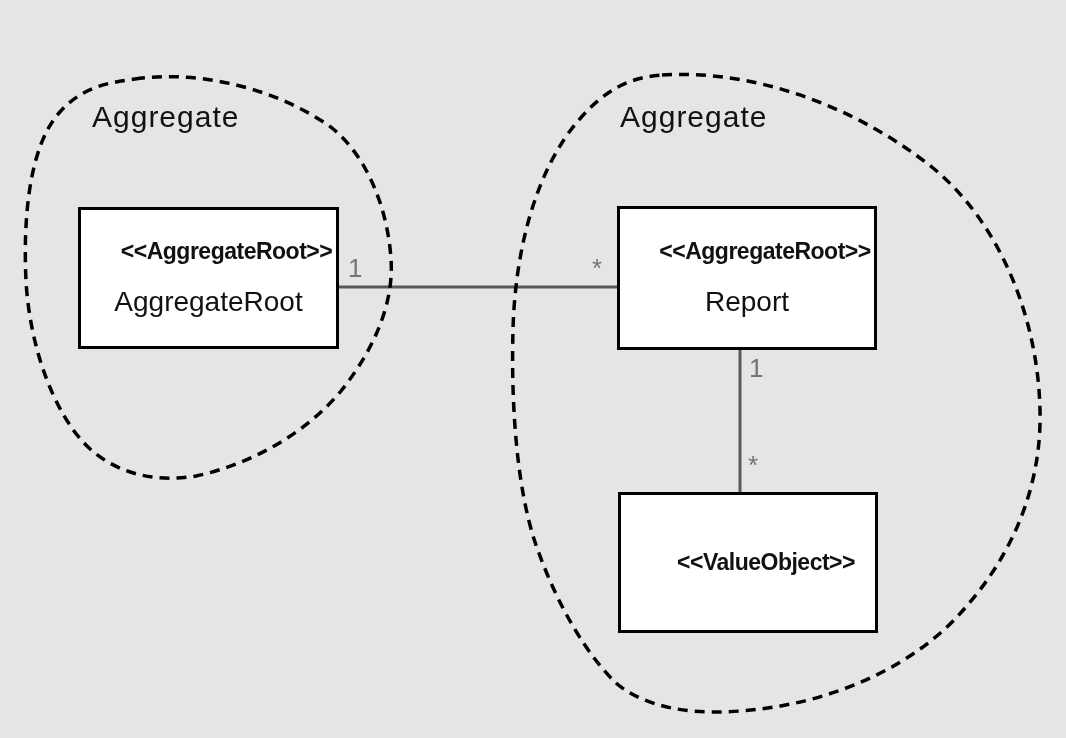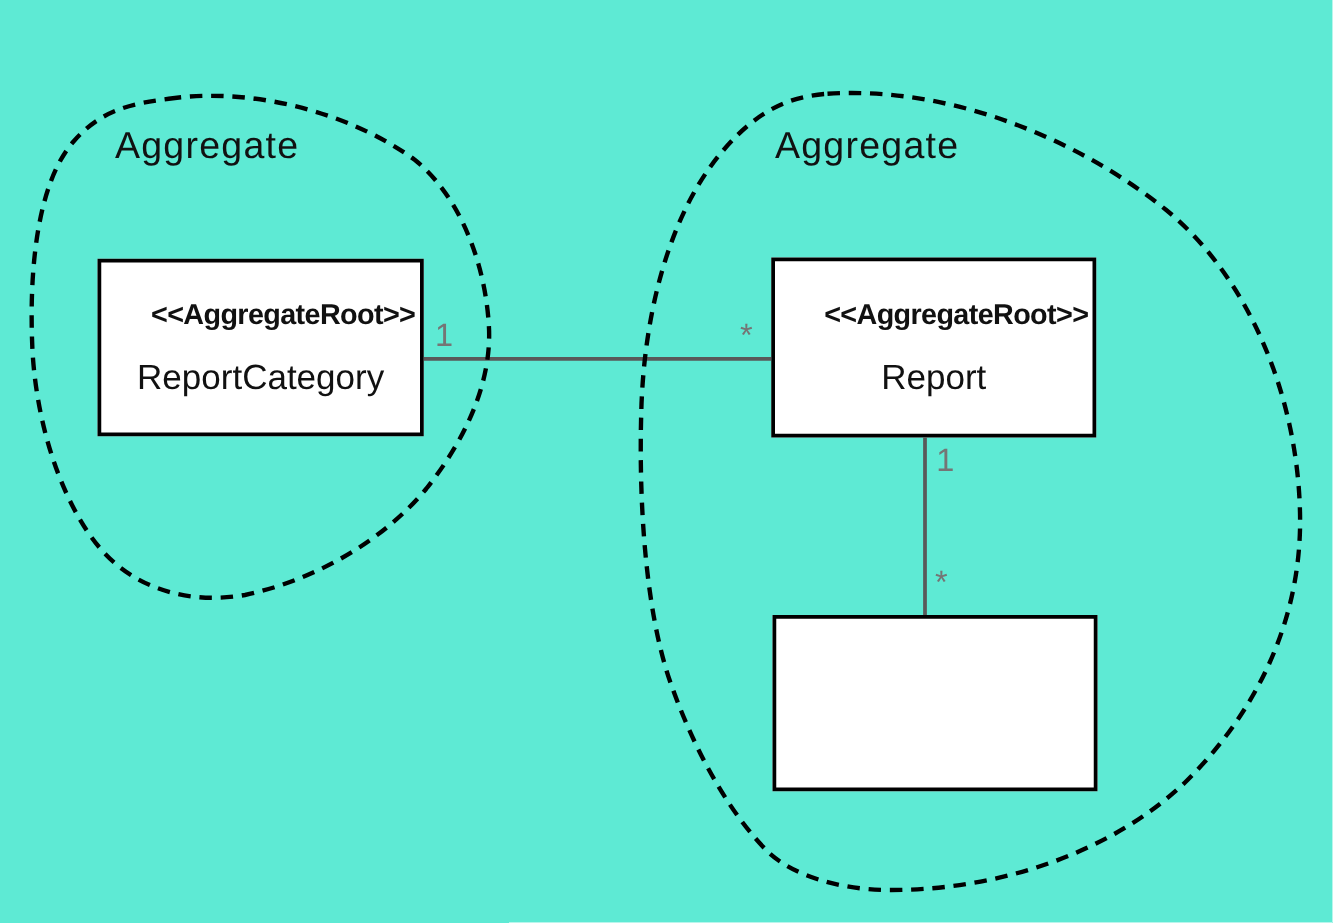--- a/index.html
+++ b/index.html
@@ -4,21 +4,21 @@
 <style>
   html, body {
     margin: 0;
     padding: 0;
     background: #ffffff;
   }
   .canvas {
     position: relative;
     width: 1066px;
     height: 738px;
-    background: #5eead4;
+    background: #e5e5e5;
     font-family: "Liberation Sans", sans-serif;
     overflow: hidden;
   }
   .lines-layer {
     position: absolute;
     left: 0;
     top: 0;
     width: 1066px;
     height: 738px;
   }
@@ -103,29 +103,30 @@
              C 516 487 511 400 513 330
              C 515 250 536 170 578 121
              C 606 88 632 77 662 75 Z" fill="none" stroke="#000000" stroke-width="3.5" stroke-dasharray="10 7"></path>
   </svg>
 
   <div class="aggregate-label left">Aggregate</div>
   <div class="aggregate-label right">Aggregate</div>
 
   <div class="class-box report-category">
     <div class="stereotype">&lt;&lt;AggregateRoot&gt;&gt;</div>
-    <div class="class-name">ReportCategory</div>
+    <div class="class-name">AggregateRoot</div>
   </div>
 
   <div class="class-box report">
     <div class="stereotype">&lt;&lt;AggregateRoot&gt;&gt;</div>
     <div class="class-name">Report</div>
   </div>
 
   <div class="class-box query-condition">
+    <div class="stereotype">&lt;&lt;ValueObject&gt;&gt;</div>
   </div>
 
   <div class="multiplicity mult-cat-1">1</div>
   <div class="multiplicity mult-report-n">*</div>
   <div class="multiplicity mult-report-1">1</div>
   <div class="multiplicity mult-query-n">*</div>
 
 </div>
 
 </body></html>

